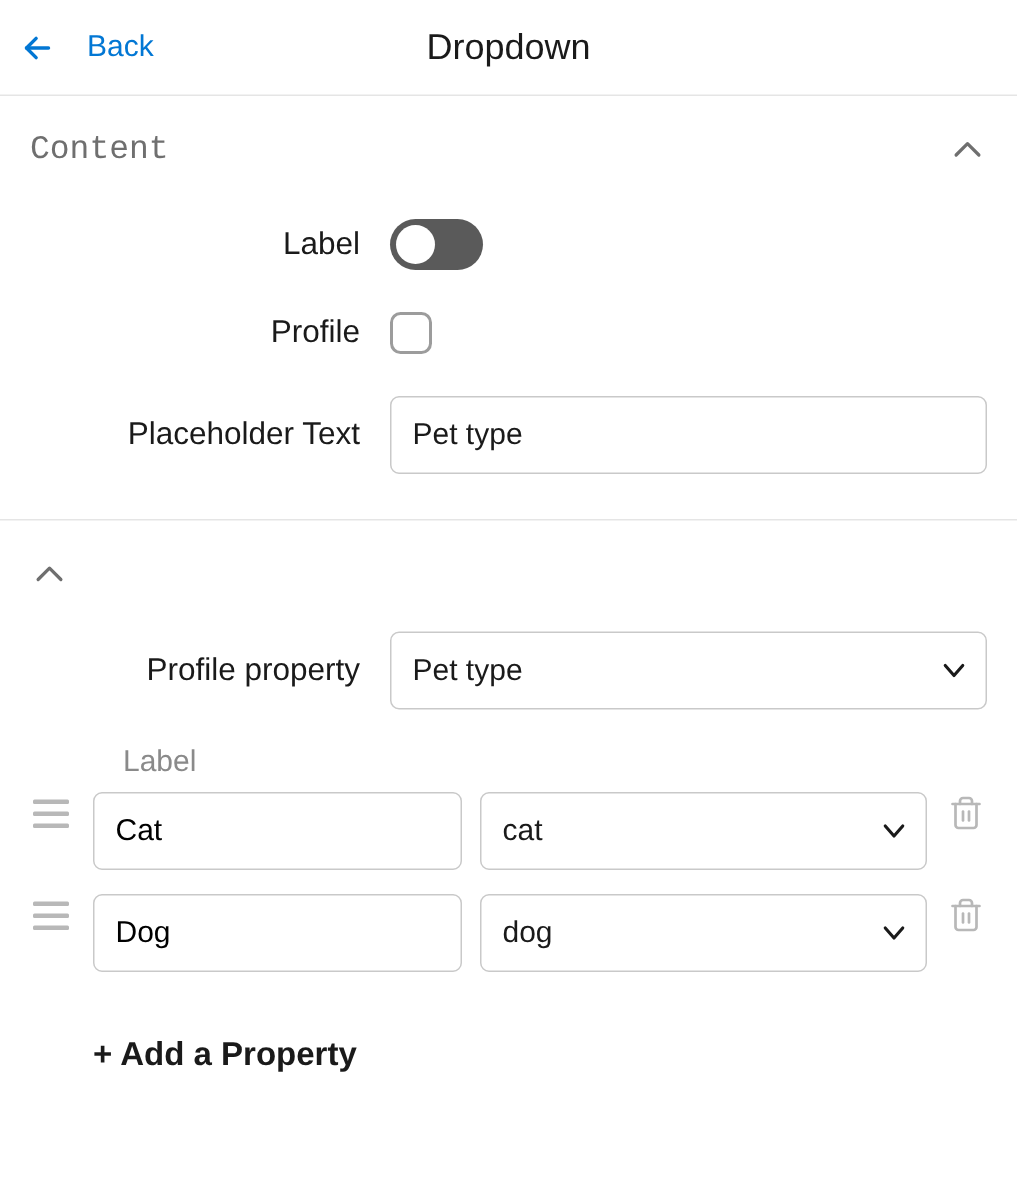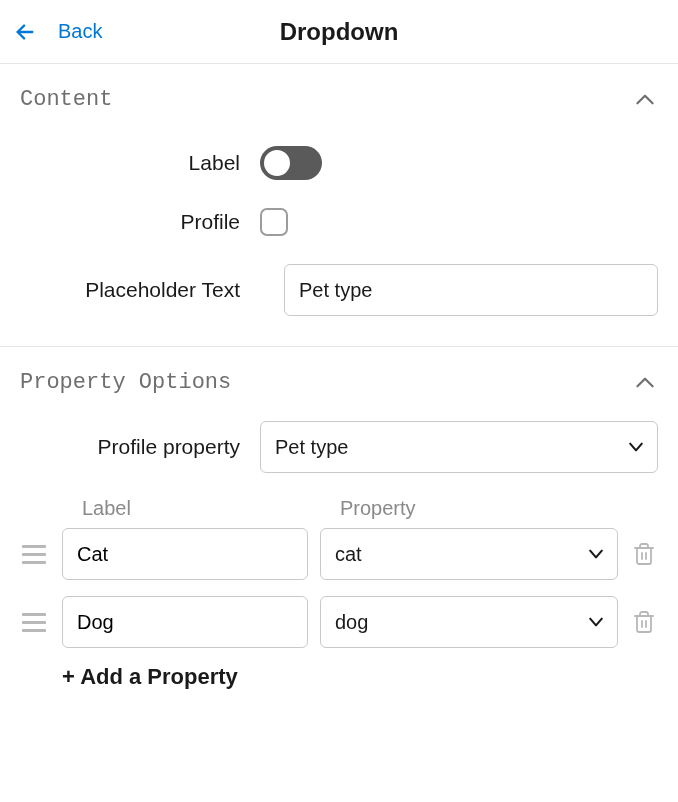--- a/index.html
+++ b/index.html
@@ -23,21 +23,21 @@
       gap: 22px;
       color: #0277d4;
       font-size: 20px;
       cursor: pointer;
     }
     .back-link svg { width: 22px; height: 22px; }
     .page-title {
       position: absolute;
       left: 0; right: 0;
       text-align: center;
-      font-weight: 700;
+      font-weight: 400;
       font-size: 24px;
       pointer-events: none;
     }
     .divider {
       border-top: 1px solid #e5e5e5;
     }
     .section {
       padding: 22px 20px 20px 20px;
     }
     .section-header {
@@ -53,21 +53,21 @@
     }
     .chevron { width: 26px; height: 26px; stroke: #6f6f6f; }
     .form-group {
       margin-top: 34px;
     }
     .form-row {
       display: flex;
       align-items: center;
       margin-bottom: 28px;
     }
-    .form-row:last-child { margin-bottom: 10px; gap: 24px; }
+    .form-row:last-child { margin-bottom: 10px; }
     .form-label {
       width: 240px;
       text-align: right;
       padding-right: 20px;
       font-size: 21px;
       color: #1a1a1a;
     }
     .form-control-area {
       flex: 1;
     }
@@ -143,21 +143,20 @@
       padding-right: 48px;
     }
     .option-header-label, .option-header-prop {
       color: #8a8a8a;
       font-size: 20px;
     }
     .option-header-label { width: 258px; }
     .option-header-prop { flex: 1; }
     .option-row {
       display: flex;
-      align-items: center;
       margin-bottom: 16px;
       gap: 12px;
     }
     .drag-handle {
       width: 30px;
       height: 28px;
       display: flex;
       flex-direction: column;
       justify-content: center;
       gap: 5px;
@@ -188,20 +187,21 @@
     .trash-btn {
       width: 28px;
       height: 28px;
       cursor: pointer;
       display: flex;
       align-items: center;
       justify-content: center;
     }
     .trash-btn svg { stroke: #b8b8b8; }
     .add-property {
+      margin-top: 26px;
       margin-left: 42px;
       font-size: 22px;
       font-weight: 600;
       color: #1a1a1a;
       cursor: pointer;
       display: inline-block;
     }
     .po-form-row {
       display: flex;
       align-items: center;
@@ -256,21 +256,20 @@
         <input class="text-input" type="text" value="Pet type" style="">
       </div>
     </div>
   </div>
 </div>
 
 <div class="divider"></div>
 
 <div class="section">
   <div class="section-header">
-    <span class="section-title">Property Options</span>
     <svg class="chevron" viewBox="0 0 24 24" fill="none" stroke-width="2" stroke-linecap="round" stroke-linejoin="round">
         <polyline points="5 16 12 9 19 16"></polyline>
       </svg>
   </div>
 
   <div class="po-form-row">
     <div class="form-label">Profile property</div>
     <div class="form-control-area">
       <div class="select-wrap">
         <select class="select">
@@ -278,21 +277,20 @@
         </select>
         <svg class="select-caret" viewBox="0 0 24 24" fill="none" stroke-width="2.5" stroke-linecap="round" stroke-linejoin="round">
             <polyline points="5 8 12 16 19 8"></polyline>
           </svg>
       </div>
     </div>
   </div>
 
   <div class="option-headers">
     <div class="option-header-label">Label</div>
-    <div class="option-header-prop">Property</div>
   </div>
 
   
   <div class="option-row">
     <div class="drag-handle">
         <span></span>
         <span></span>
         <span></span>
       </div>
     <input class="option-label-input" type="text" value="Cat" style="">

